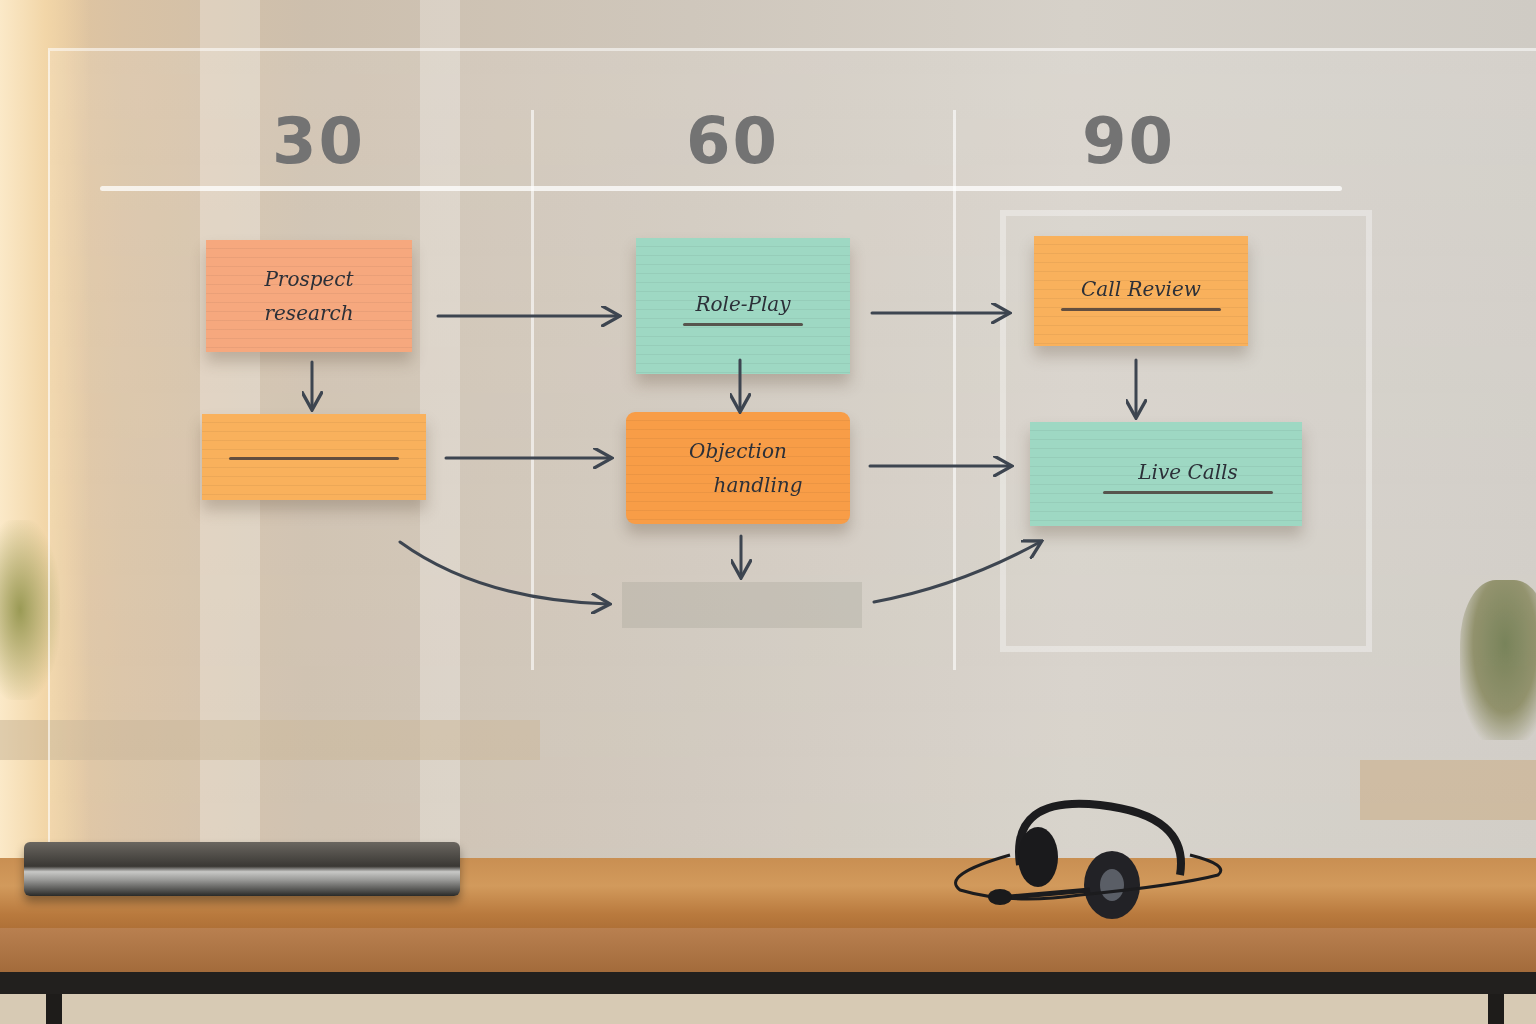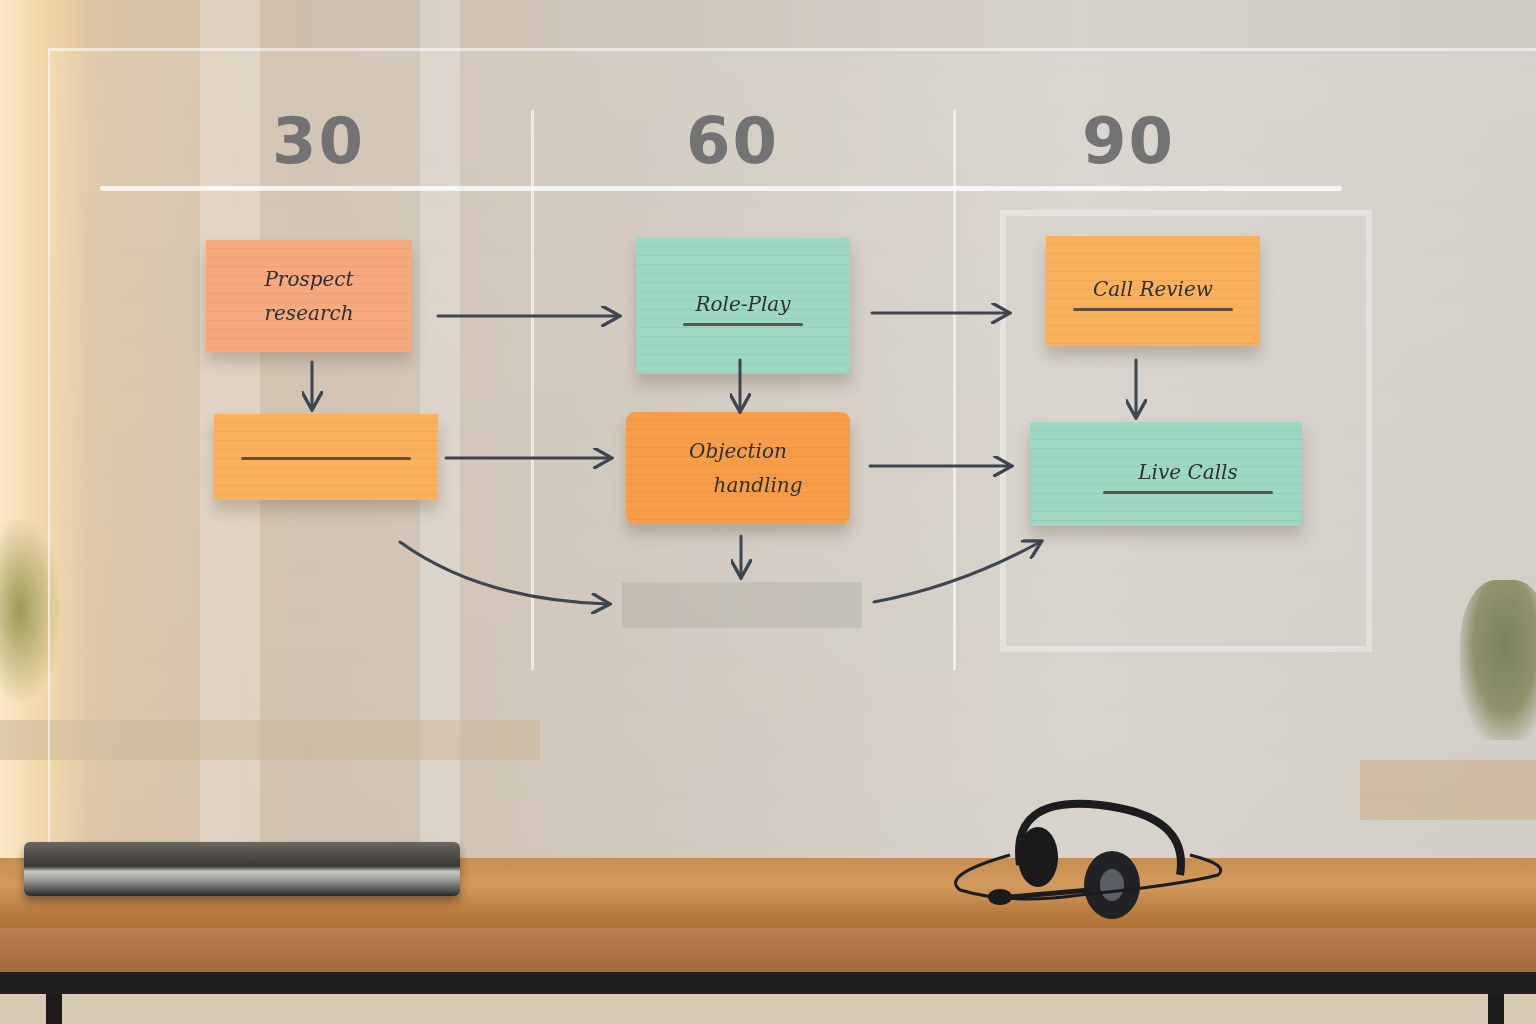--- a/index.html
+++ b/index.html
@@ -25,21 +25,21 @@
     color:#737373;letter-spacing:2px;}
   .hline{position:absolute;left:100px;top:186px;width:1242px;height:5px;background:rgba(255,255,255,.75);border-radius:3px;}
   .vline{position:absolute;top:110px;width:3px;height:560px;background:rgba(255,255,255,.6);}
 
   .note{position:absolute;box-shadow:0 10px 14px rgba(80,60,40,.25);display:flex;flex-direction:column;
     align-items:center;justify-content:center;color:#2c3038;font-family:"DejaVu Serif",serif;font-style:italic;
     background-image:repeating-linear-gradient(180deg,rgba(0,0,0,0) 0 8px,rgba(0,0,0,.05) 8px 9px);}
   .note .txt{font-size:20px;line-height:34px;text-align:center;}
   .note .ul{height:3px;border-radius:3px;background:#4a3e3a;margin-top:2px;opacity:.85;}
   .c-salmon{background-color:#f6a87e;}
-  .c-orange{background-color:#f9b15c;margin-left:12px;}
+  .c-orange{background-color:#f9b15c;}
   .c-deep{background-color:#f89d47;border-radius:9px;}
   .c-mint{background-color:#9ed8c3;}
   .ghost{position:absolute;left:622px;top:582px;width:240px;height:46px;background:rgba(170,165,155,.35);}
 
   svg.arrows{position:absolute;left:0;top:0;}
 
   .desk{position:absolute;left:0;top:858px;width:1536px;height:80px;
     background:linear-gradient(180deg,#c98f52 0%,#d29a5c 35%,#b97a3e 70%,#a86a32 100%);}
   .desk-edge{position:absolute;left:0;top:928px;width:1536px;height:46px;
     background:linear-gradient(180deg,#b98050 0%,#a26a3a 100%);}

